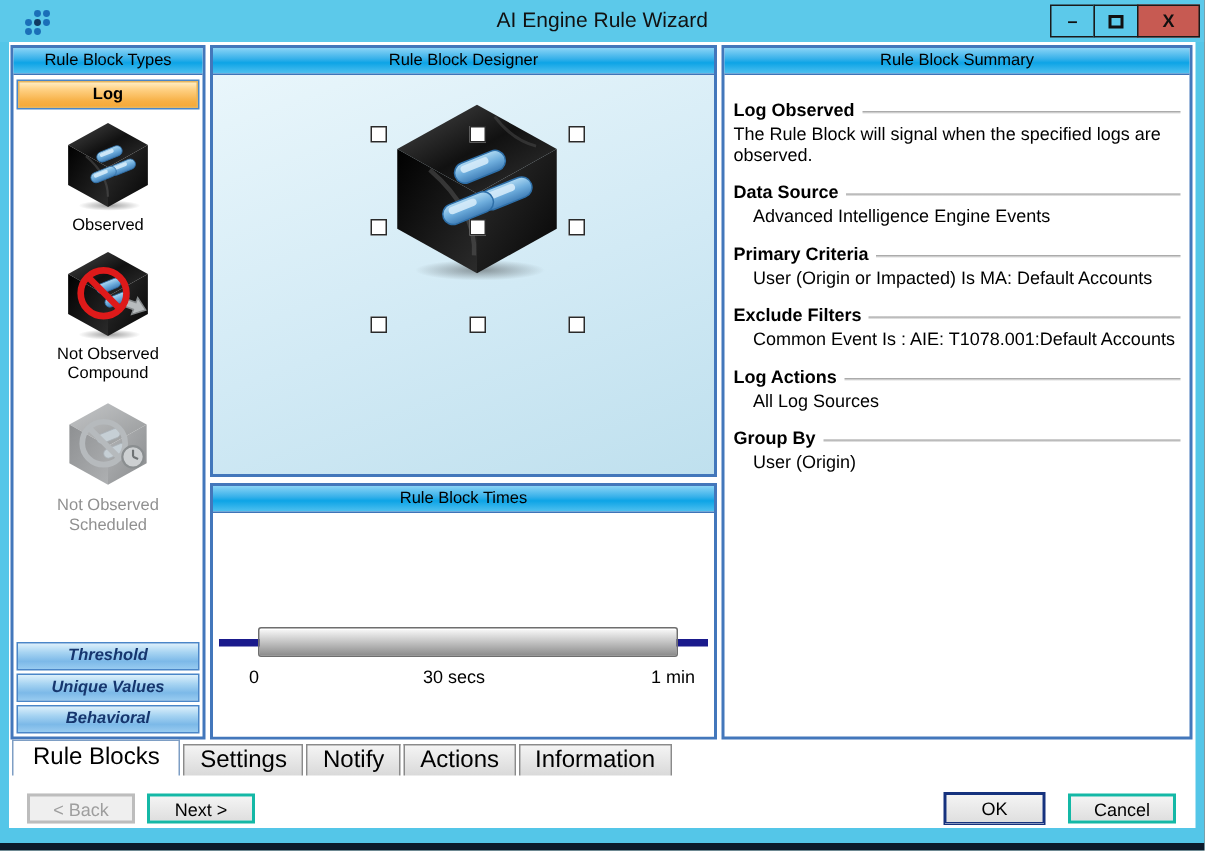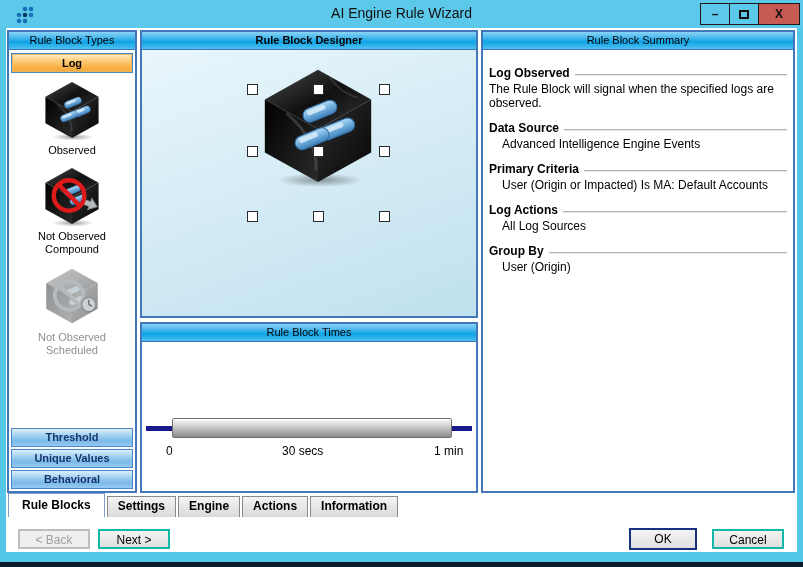--- a/index.html
+++ b/index.html
@@ -18,35 +18,35 @@
   
   .body-area{position:absolute;left:6px;top:28px;width:791px;height:524px;background:#FFFFFF;}
   .bottom-strip{position:absolute;left:0;top:552px;width:803px;height:10px;background:#54C6E8;}
   .bottom-dark{position:absolute;left:0;top:562px;width:803px;height:5px;background:#0C1B2B;}
   
   .panel{position:absolute;border:2px solid #4377BB;background:#FFFFFF;}
   .panel-header{height:18px;line-height:17px;text-align:center;font-size:11px;color:#000;
       background:linear-gradient(180deg,#8AD4F6 0%,#38B1EA 42%,#0DA4E6 58%,#4FC0EF 100%);
       border-bottom:1px solid #3F74B8;}
   .left-panel{left:1px;top:2px;width:130px;height:463px;}
-  .mid-designer{left:134px;top:2px;width:338px;height:288px;font-weight:bold;}
+  .mid-designer{left:134px;top:2px;width:338px;height:288px;}
   .mid-times{left:134px;top:294px;width:338px;height:171px;}
   .right-panel{left:475px;top:2px;width:314px;height:463px;}
   
   .log-btn{margin:3px 2px 4px 2px;height:20px;line-height:18px;text-align:center;font-size:11px;font-weight:bold;color:#000;
       background:linear-gradient(180deg,#FFF3D0 0%,#FFD286 30%,#F7B045 75%,#F5A836 100%);
       border:1px solid #4A86C8;box-shadow:inset 0 0 0 1px #E8B65E;cursor:pointer;}
   .type-item{text-align:center;}
   .type-icon{display:block;margin:0 auto;}
   .type-label{font-size:11px;color:#000;line-height:13px;margin-top:3px;}
   .type-label.disabled{color:#909090;}
   .nav-btn{position:absolute;left:2px;width:122px;height:19px;line-height:17px;text-align:center;
       font-size:11px;font-weight:bold;color:#16366E;
       background:linear-gradient(180deg,#DDF0FB 0%,#A7D4F2 35%,#7CB9E8 70%,#98CBF0 100%);
-      border:1px solid #4A86C8;cursor:pointer;}
+      border:1px solid #4A86C8;cursor:pointer;font-style:italic;}
   
   .designer-body{position:relative;width:100%;height:266px;
       background:linear-gradient(160deg,#E9F6FB 0%,#D2EAF5 55%,#BFE0EE 100%);}
   .handle{position:absolute;width:11px;height:11px;background:#FFF;border:1px solid #2A2A2A;}
   
   .times-body{position:relative;width:100%;height:149px;background:#FFF;}
   .slider-track{position:absolute;left:4px;top:84px;width:326px;height:5px;background:#1A1A8C;}
   .slider-bar{position:absolute;left:30px;top:76px;width:280px;height:20px;border:1px solid #6E6E6E;border-radius:2px;
       background:linear-gradient(180deg,#FBFBFB 0%,#C9C9C9 45%,#8C8C8C 100%);
       box-shadow:inset 0 1px 0 #FFFFFF;cursor:pointer;}
@@ -55,22 +55,22 @@
   
   .summary-body{padding:4px 6px 0 6px;font-size:12px;color:#000;margin-top:12px;}
   .sec{margin-bottom:11px;}
   .sec-head{display:flex;align-items:center;font-weight:bold;line-height:15px;white-space:nowrap;}
   .sec-head::after{content:"";flex:1;height:2px;margin-left:5px;margin-top:2px;
       background:linear-gradient(180deg,#9A9A9A,#FFFFFF);}
   .sec-text{line-height:14px;margin-top:1px;}
   .sec-text.indent{padding-left:13px;}
   
   .tabstrip{position:absolute;left:2px;top:465px;height:24px;display:flex;align-items:flex-end;}
-  .tab{height:21px;line-height:19px;padding:0 10px;font-size:12px;color:#000;margin-right:2px;
-      border:1px solid #8A8A8A;border-bottom:none;background:linear-gradient(180deg,#F4F4F4,#D9D9D9);cursor:pointer;font-weight:bold;}
+  .tab{height:21px;line-height:19px;padding:0 10px;font-size:16px;color:#000;margin-right:2px;
+      border:1px solid #8A8A8A;border-bottom:none;background:linear-gradient(180deg,#F4F4F4,#D9D9D9);cursor:pointer;}
   .tab.active{height:24px;line-height:22px;background:#FFFFFF;border-color:#7E9EC4;padding:0 13px;}
   
   .fbtn{position:absolute;top:501px;height:20px;font-size:12px;text-align:center;line-height:18px;
       background:linear-gradient(180deg,#F4F4F4,#DFDFDF);border:2px solid #14b8a6;cursor:pointer;}
   .fbtn.disabled{color:#9E9E9E;border-color:#BDBDBD;background:#EFEFEF;cursor:default;}
   .fbtn.default{border:1px solid #16327E;box-shadow:0 0 0 1px #16327E;}
   .b-back{left:12px;width:72px;}
   .b-next{left:92px;width:72px;}
   .b-ok{left:624px;width:66px;}
   .b-cancel{left:706px;width:72px;}
@@ -271,34 +271,38 @@
         </div>
         <div class="sec">
           <div class="sec-head">Data Source</div>
           <div class="sec-text indent">Advanced Intelligence Engine Events</div>
         </div>
         <div class="sec">
           <div class="sec-head">Primary Criteria</div>
           <div class="sec-text indent">User (Origin or Impacted) Is MA: Default Accounts</div>
         </div>
         <div class="sec">
+          <div class="sec-head">Exclude Filters</div>
+          <div class="sec-text indent">Common Event Is : AIE: T1078.001:Default Accounts</div>
+        </div>
+        <div class="sec">
           <div class="sec-head">Log Actions</div>
           <div class="sec-text indent">All Log Sources</div>
         </div>
         <div class="sec">
           <div class="sec-head">Group By</div>
           <div class="sec-text indent">User (Origin)</div>
         </div>
       </div>
     </div>
 
     <div class="tabstrip">
       <div class="tab active">Rule Blocks</div>
       <div class="tab">Settings</div>
-      <div class="tab">Engine</div>
+      <div class="tab">Notify</div>
       <div class="tab">Actions</div>
       <div class="tab">Information</div>
     </div>
 
     <div class="fbtn disabled b-back">&lt; Back</div>
     <div class="fbtn b-next">Next &gt;</div>
     <div class="fbtn default b-ok">OK</div>
     <div class="fbtn b-cancel">Cancel</div>
   </div>
 

